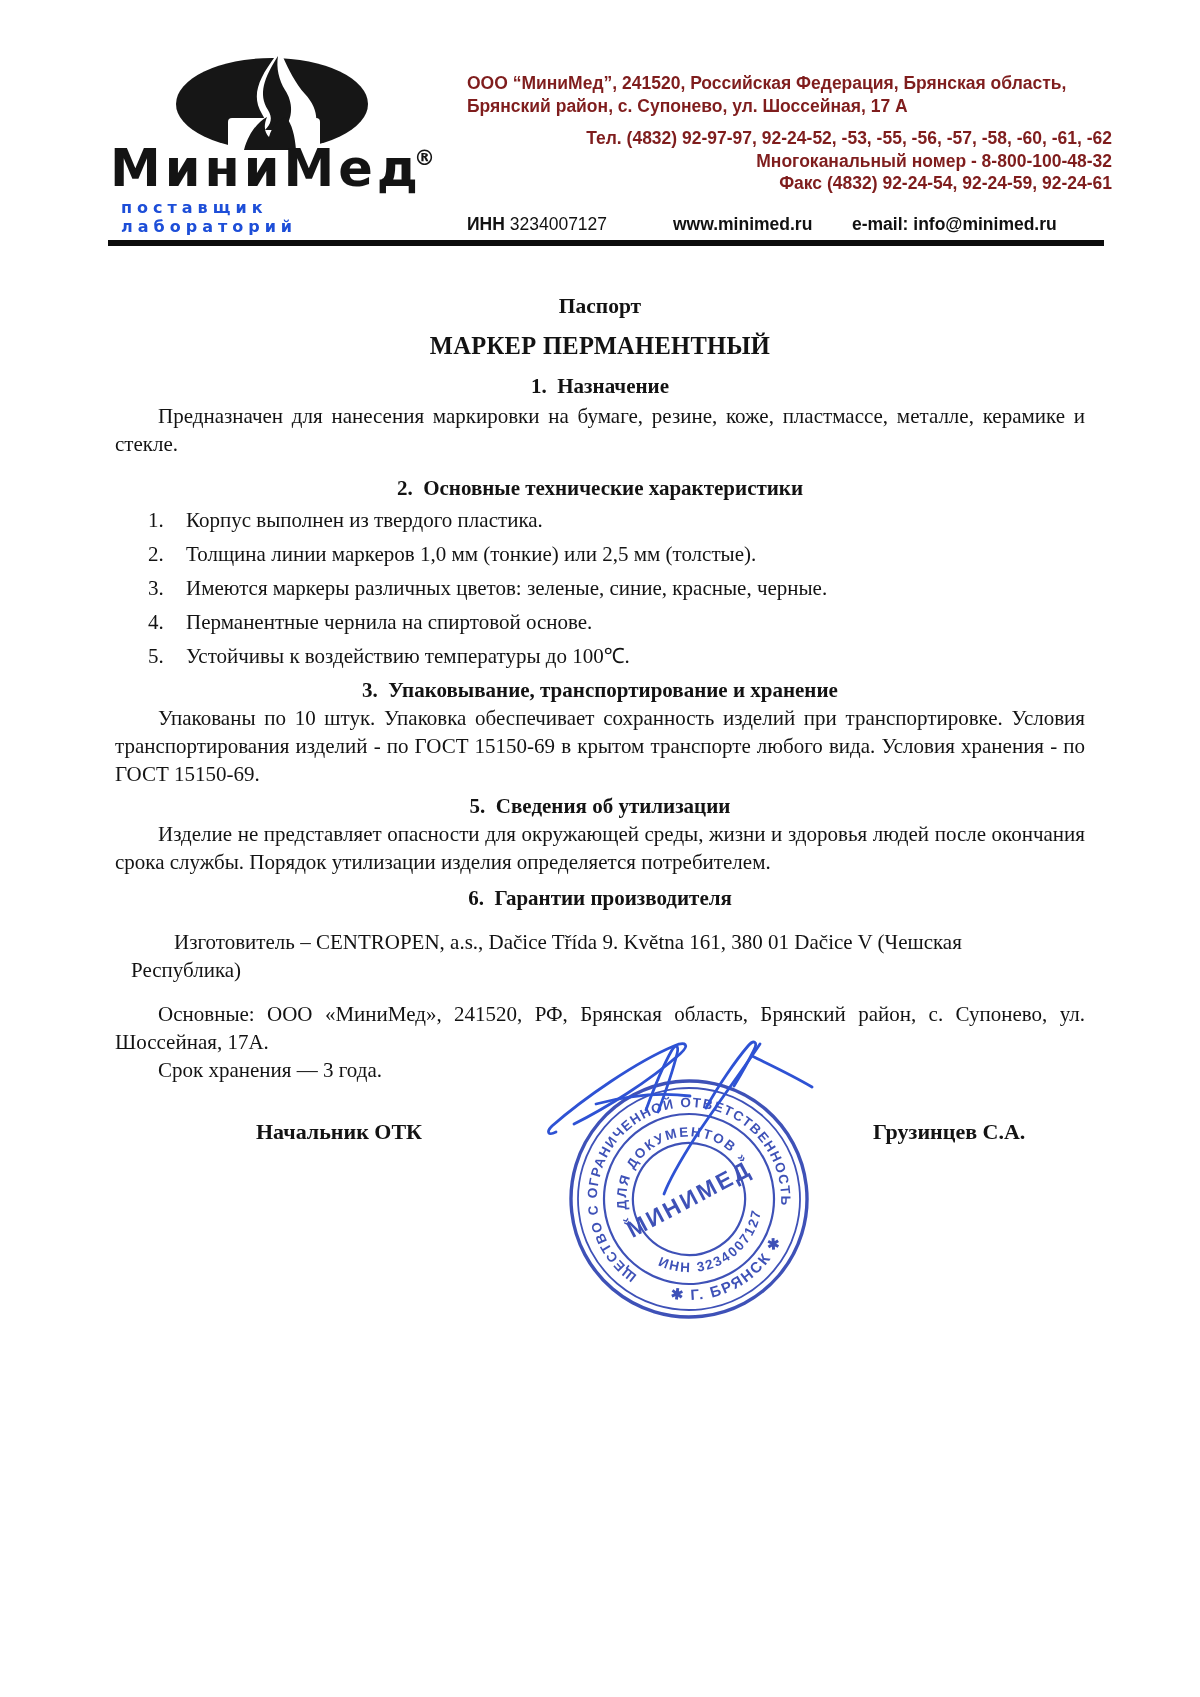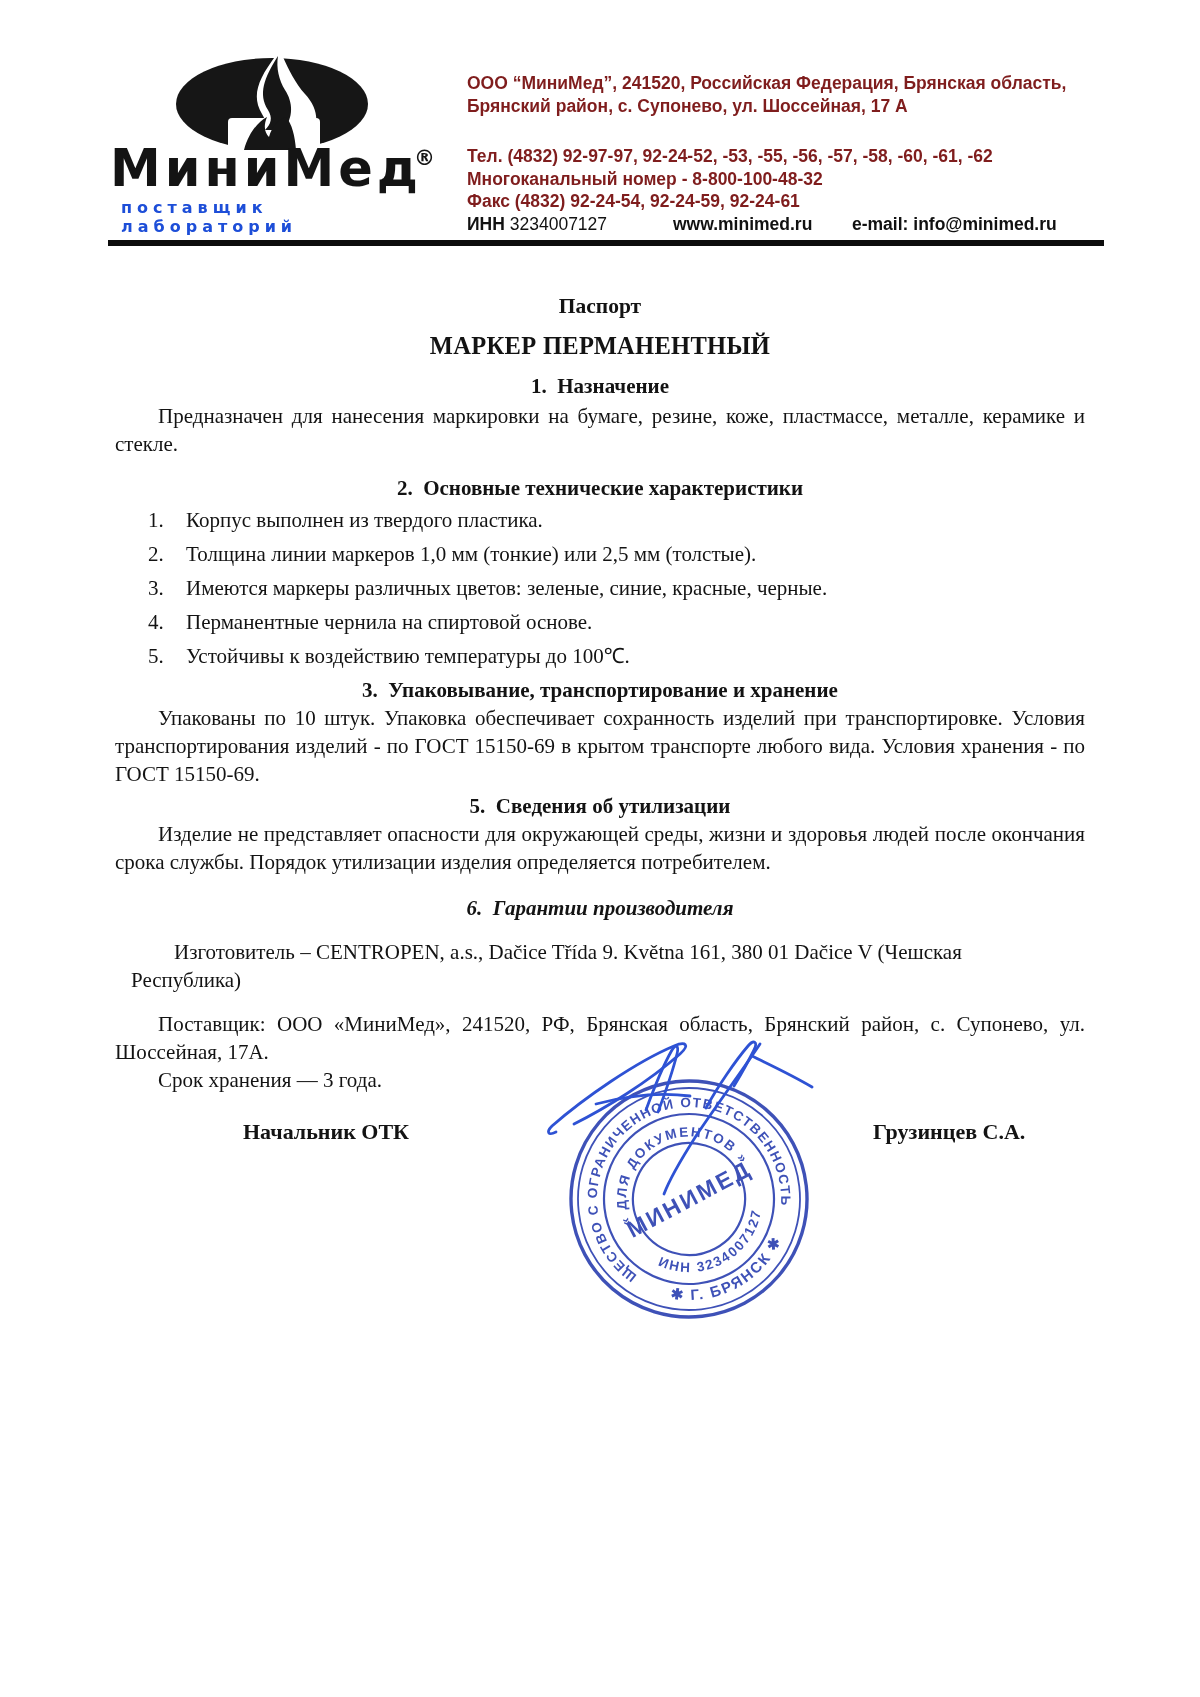--- a/index.html
+++ b/index.html
@@ -22,50 +22,50 @@
   .tagline {
     position:absolute; left:121px; top:198px; width:330px;
     font-family:"DejaVu Sans", sans-serif; font-weight:bold;
     font-size:16px; letter-spacing:5px; word-spacing:13px; color:#1d4ed8;
   }
   .hdr-col {
     position:absolute; left:467px; top:72px; width:645px;
     font-family:"Liberation Sans", sans-serif; font-weight:bold;
     font-size:17.5px; line-height:22.5px; color:#7f1d1d;
   }
-  .hdr-phones { margin-top:28px; }
+  .hdr-phones { margin-top:10px;text-align:right; }
   .hdr-inn-row { position:absolute; left:467px; top:214px; width:645px; height:24px;
     font-family:"Liberation Sans", sans-serif; font-size:17.5px; color:#111; }
   .inn-label { font-weight:bold; }
   .inn-value { font-weight:normal; }
   .inn-seg1 { position:absolute; left:0; top:0; }
   .inn-seg2 { position:absolute; left:206px; top:0; font-weight:bold; }
   .inn-seg3 { position:absolute; left:385px; top:0; font-weight:bold;text-align:center; }
   .divider { position:absolute; left:108px; top:240px; width:996px; height:6px; background:#0d0d0d; }
   
   .doc { position:absolute; left:115px; top:292px; width:970px; font-size:21px; line-height:28px; }
   .h { font-weight:bold; text-align:center; }
   .d-title  { margin:0; font-size:21.5px; }
   .d-product{ margin:12px 0 0; font-size:24.5px; letter-spacing:.3px; }
   .h1 { margin:12px 0 0; }
   .h2 { margin:16px 0 0; }
   .h3 { margin:2px 0 0; }
   .h5 { margin:4px 0 0; }
-  .h6 { margin:18px 0 0;font-style:italic; }
+  .h6 { margin:8px 0 0; }
   .jp { margin:2px 0 12px; text-align:justify; text-indent:43px; }
   .p3,.p5 { margin:0; text-align:justify; text-indent:43px; }
   .list { margin:4px 0 0; }
   .li { display:flex; margin:0 0 6px 33px; }
   .li .num { width:38px; flex:none; }
   .p6a { margin:16px; text-indent:43px; }
   .p6b { margin:0; text-align:justify; text-indent:43px; }
   .p6c { margin:0; text-indent:43px; }
   
   .signoff { position:absolute; top:1118px; font-weight:bold; font-size:22px; line-height:28px; }
-  .signoff.left  { left:243px; }
+  .signoff.left  { left:256px; }
   .signoff.right { left:873px; }
   
   .stamp-svg { position:absolute; left:559px; top:1069px; width:260px; height:260px; opacity:.9; }
   .sig-svg   { position:absolute; left:480px; top:1020px; width:400px; height:220px; }
   .stamp-ring-text   { font:bold 13.5px "Liberation Sans", sans-serif; letter-spacing:1.4px; }
   .stamp-bottom-text { font:bold 15px  "Liberation Sans", sans-serif; letter-spacing:2px; }
   .stamp-mid-text    { font:bold 13.5px "Liberation Sans", sans-serif; letter-spacing:2px; }
   .stamp-center-text { font:bold 23px  "Liberation Sans", sans-serif; letter-spacing:2.5px; }
 </style>
 </head>
@@ -134,21 +134,21 @@
     </div>
 
     <p class="h h3">3.&nbsp; Упаковывание, транспортирование и хранение</p>
     <p class="p3">Упакованы по 10 штук. Упаковка обеспечивает сохранность изделий при транспортировке. Условия транспортирования изделий - по ГОСТ 15150-69 в крытом транспорте любого вида. Условия хранения - по ГОСТ 15150-69.</p>
 
     <p class="h h5">5.&nbsp; Сведения об утилизации</p>
     <p class="p5">Изделие не представляет опасности для окружающей среды, жизни и здоровья людей после окончания срока службы. Порядок утилизации изделия определяется потребителем.</p>
 
     <p class="h h6">6.&nbsp; Гарантии производителя</p>
     <p class="p6a">Изготовитель – CENTROPEN, a.s., Dačice Třída 9. Května 161, 380 01 Dačice V (Чешская Республика)</p>
-    <p class="p6b">Поставщик: ООО «МиниМед», 241520, РФ, Брянская область, Брянский район, с. Супонево, ул. Шоссейная, 17А.</p>
+    <p class="p6b">Основные: ООО «МиниМед», 241520, РФ, Брянская область, Брянский район, с. Супонево, ул. Шоссейная, 17А.</p>
     <p class="p6c">Срок хранения — 3 года.</p>
   </div>
 
   <div class="signoff left">Начальник ОТК</div>
   <div class="signoff right">Грузинцев С.А.</div>
 
   <svg class="stamp-svg" viewBox="-130 -130 260 260">
     <g transform="rotate(-28)">
       <circle r="118" fill="none" stroke-width="3.4" stroke="#2a3fb0"></circle>
       <circle r="111" fill="none" stroke-width="1.8" stroke="#2a3fb0"></circle>

